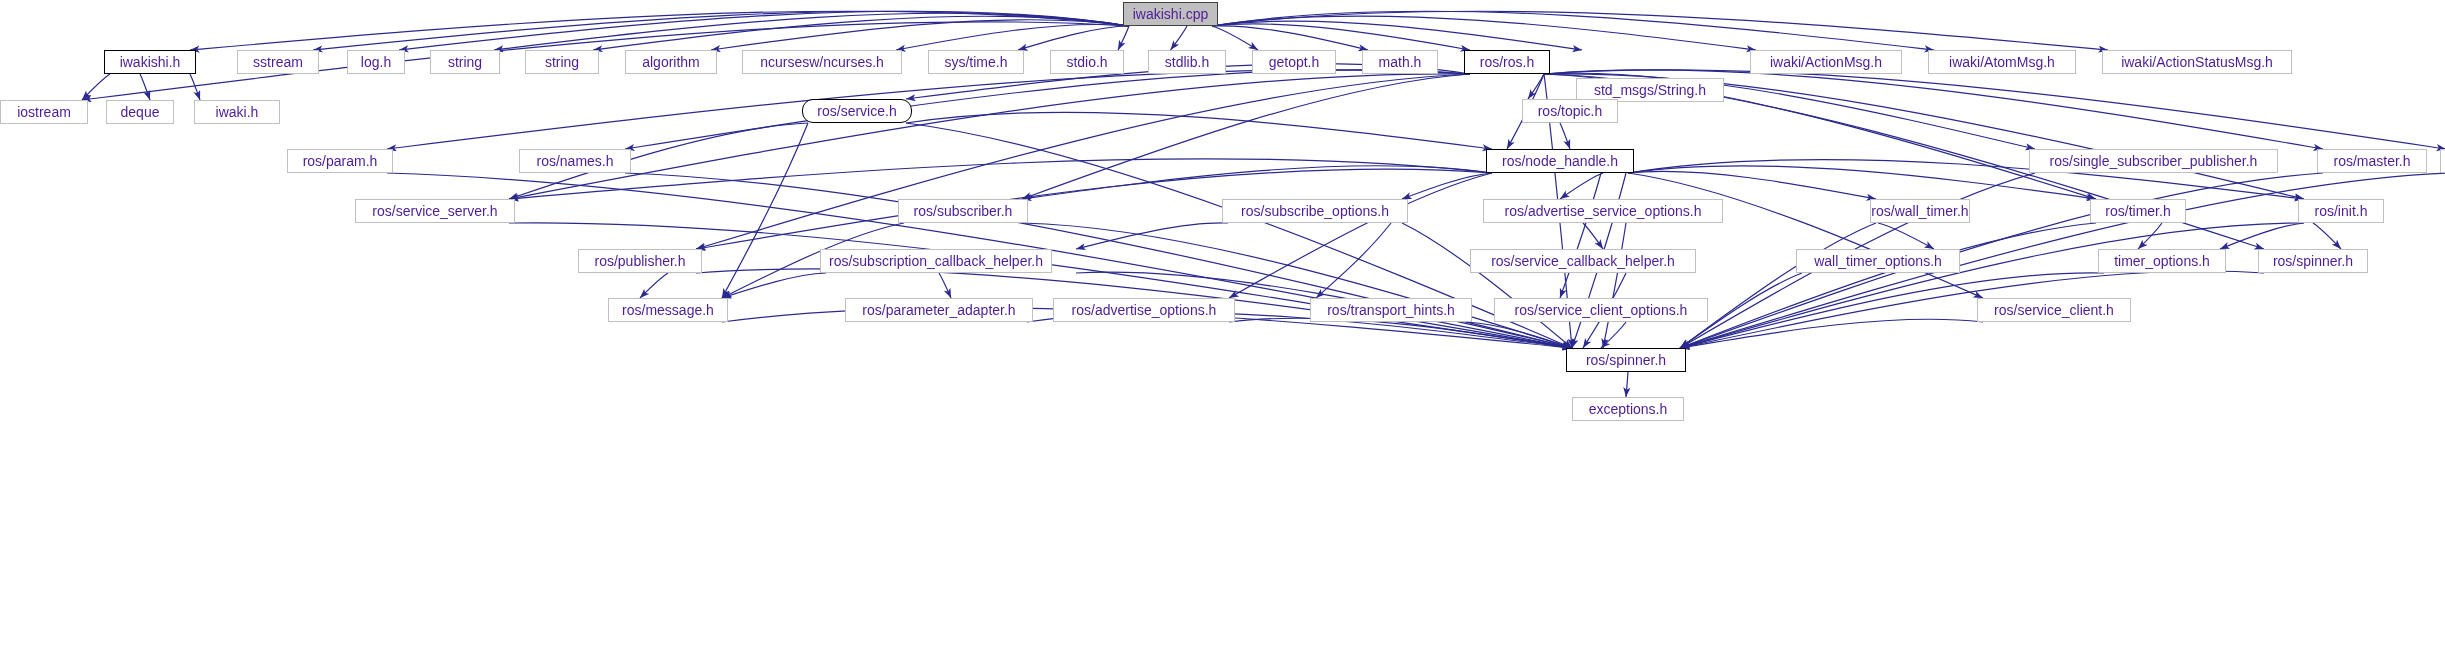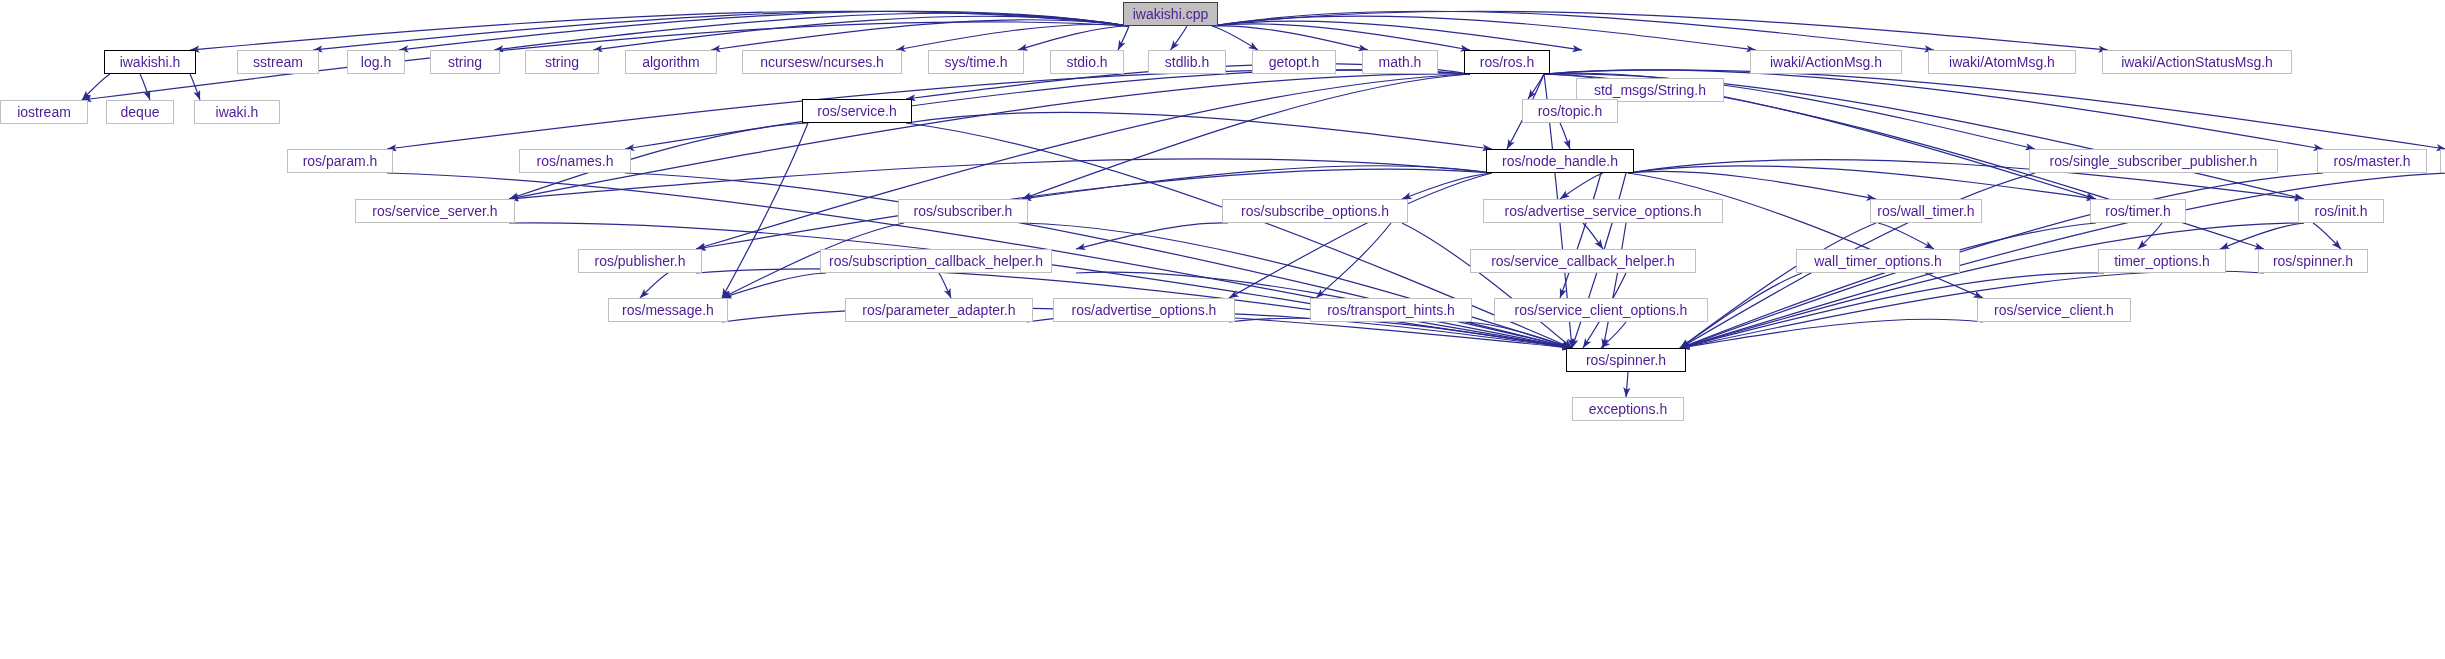--- a/index.html
+++ b/index.html
@@ -169,21 +169,21 @@
       </div>
       <div class="node" style="left: 0px; top: 100px; width: 88px;">
         <span>iostream</span>
       </div>
       <div class="node" style="left: 106px; top: 100px; width: 68px;">
         <span>deque</span>
       </div>
       <div class="node" style="left: 194px; top: 100px; width: 86px;">
         <span>iwaki.h</span>
       </div>
-      <div class="node hdr" style="left: 802px; top: 99px; width: 110px;">
+      <div class="node hdr" style="left: 802px; top: 99px; width: 110px; border-radius: 11px;">
         <span>ros/service.h</span>
       </div>
       <div class="node" style="left: 1522px; top: 99px; width: 96px;">
         <span>ros/topic.h</span>
       </div>
       <div class="node" style="left: 287px; top: 149px; width: 106px;">
         <span>ros/param.h</span>
       </div>
       <div class="node" style="left: 519px; top: 149px; width: 112px;">
         <span>ros/names.h</span>
@@ -203,21 +203,21 @@
       </div>
       <div class="node" style="left: 898px; top: 199px; width: 130px;">
         <span>ros/subscriber.h</span>
       </div>
       <div class="node" style="left: 1222px; top: 199px; width: 186px;">
         <span>ros/subscribe_options.h</span>
       </div>
       <div class="node" style="left: 1483px; top: 199px; width: 240px;">
         <span>ros/advertise_service_options.h</span>
       </div>
-      <div class="node" style="left: 1870px; top: 199px; width: 112px;">
+      <div class="node" style="left: 1870px; top: 199px; width: 100px;">
         <span>ros/wall_timer.h</span>
       </div>
       <div class="node" style="left: 2090px; top: 199px; width: 96px;">
         <span>ros/timer.h</span>
       </div>
       <div class="node" style="left: 2298px; top: 199px; width: 86px;">
         <span>ros/init.h</span>
       </div>
       <div class="node" style="left: 578px; top: 249px; width: 124px;">
         <span>ros/publisher.h</span>

